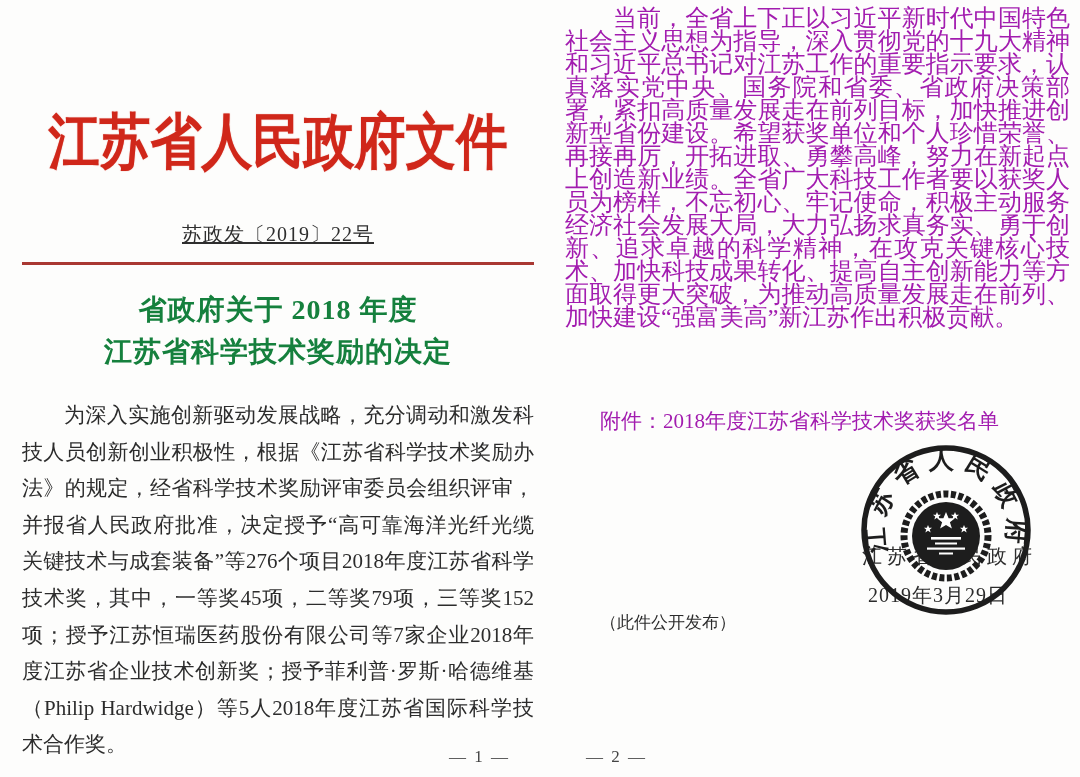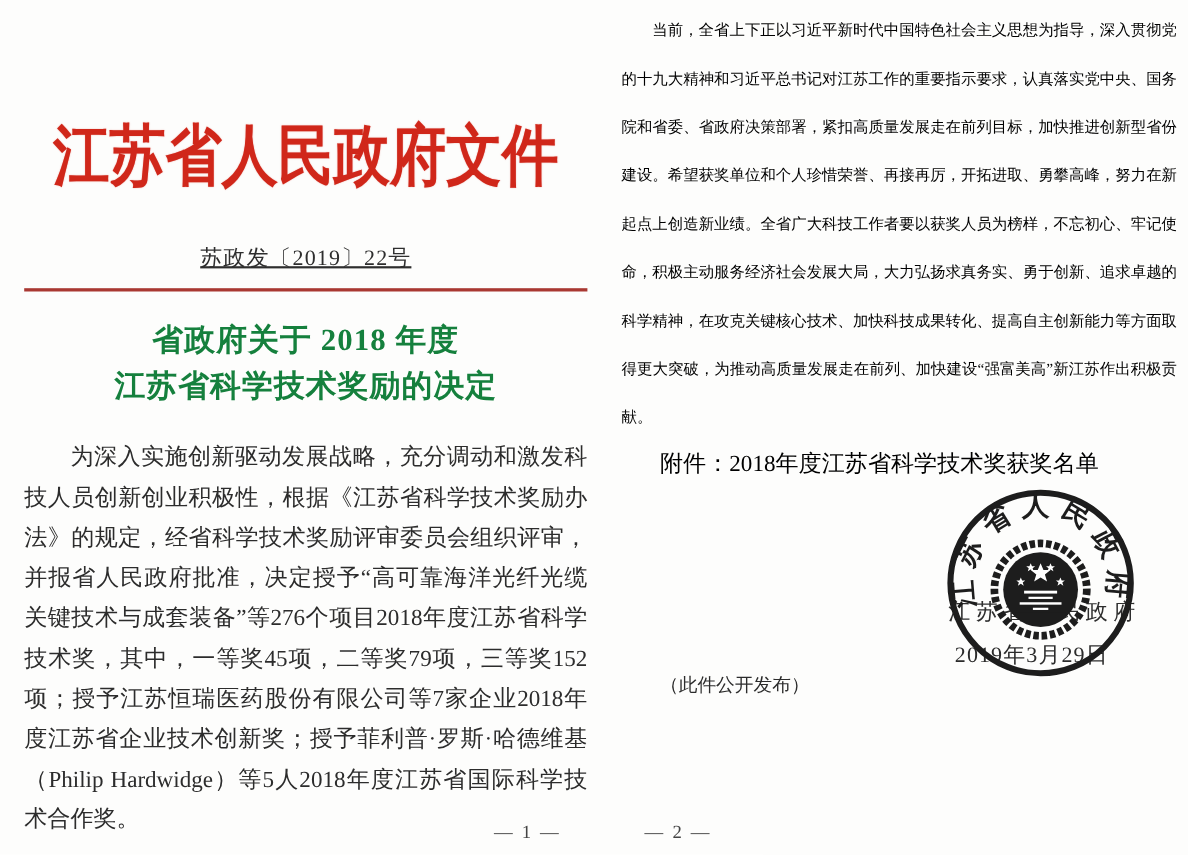--- a/index.html
+++ b/index.html
@@ -68,32 +68,32 @@
     font-size:17px;
     color:#444;
     letter-spacing:2px;
   }
   .page-num.p1{right:42px;}
   .page-num.p2{left:46px;}
 
   
   .p2-body{
     margin-top:7px;
-    font-size:14px;
-    line-height:44px;
-    color:#000000;
+    font-size:24px;
+    line-height:23px;
+    color:#a21caf;
     text-align:justify;
     text-justify:inter-ideograph;
   }
   .p2-body p{margin:0;text-indent:2em;}
   .attachment-line{
     position:absolute;
     left:60px;top:407px;
     font-size:21px;
-    color:#000000;
+    color:#a21caf;
     white-space:nowrap;
   }
   .signer-line{
     position:absolute;
     left:322px;top:543px;
     width:170px;
     display:flex;
     justify-content:space-between;
     font-size:20px;
     color:#2e2e2e;

